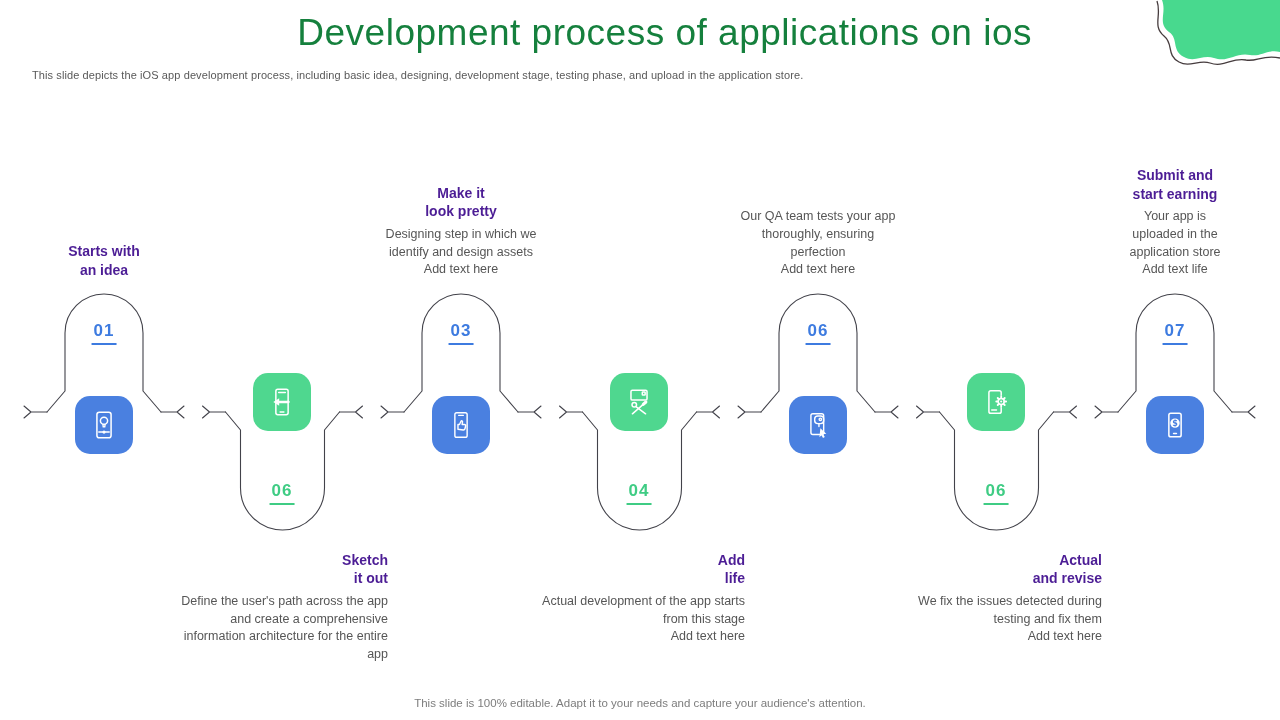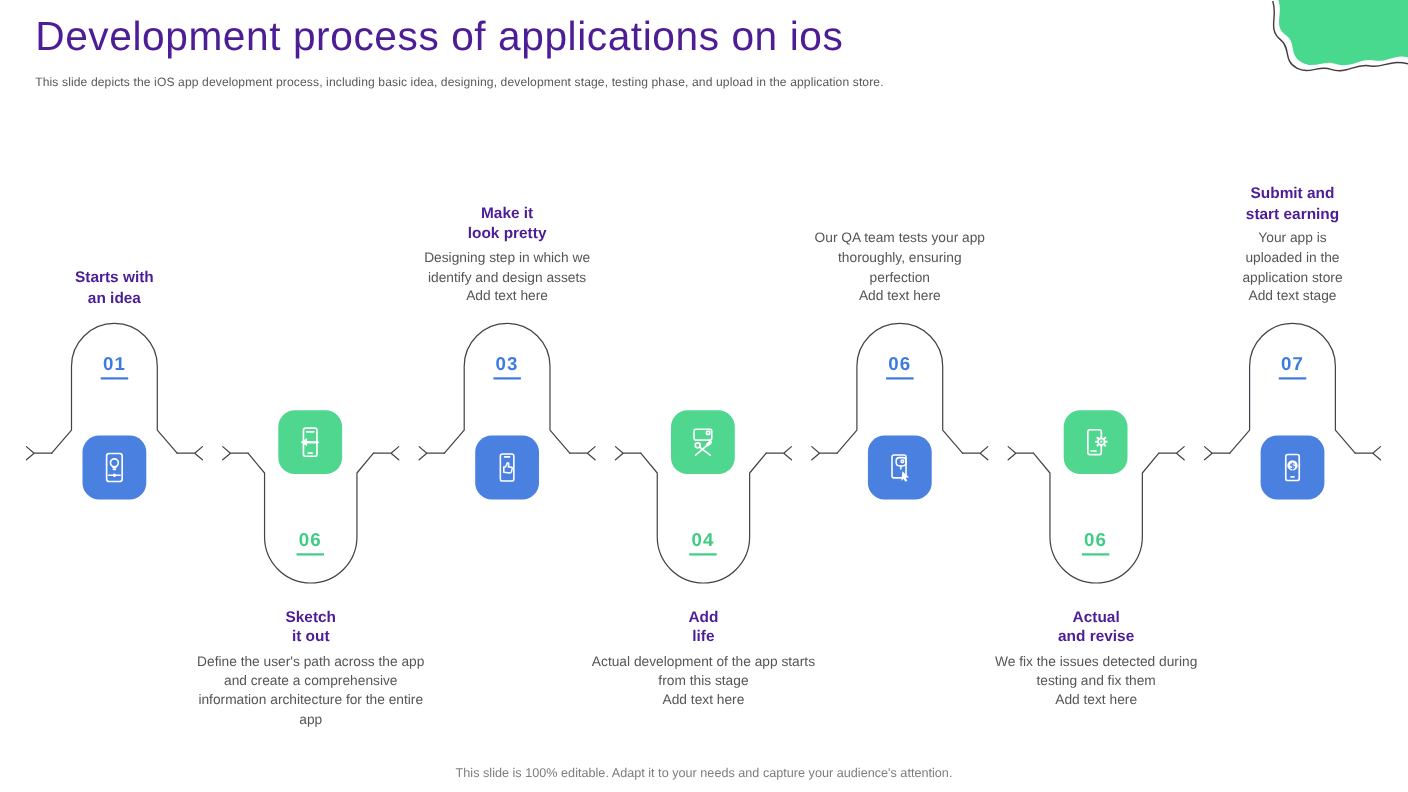--- a/index.html
+++ b/index.html
@@ -3,34 +3,34 @@
 <meta charset="utf-8">
 <style>
   html,body{margin:0;padding:0;background:#fff;}
   #slide{
     position:relative;width:1280px;height:720px;background:#ffffff;overflow:hidden;
     font-family:"Liberation Sans", sans-serif;
   }
   
   .slide-title{
     position:absolute;left:32px;top:12px;width:1000px;
-    font-size:37px;font-weight:300;letter-spacing:0.5px;color:#4c1d95;line-height:1.15;
+    font-size:37px;font-weight:300;letter-spacing:0.5px;color:#15803d;line-height:1.15;text-align:right;
   }
   .slide-subtitle{
     position:absolute;left:32px;top:69px;width:980px;
     font-size:11px;color:#595959;letter-spacing:0.1px;
   }
   
   .blob-svg{position:absolute;right:0;top:0;}
   
   .diagram-svg{position:absolute;left:0;top:0;z-index:1;pointer-events:none;}
   
   .step-text{position:absolute;text-align:center;z-index:2;}
   .step-text.top{bottom:441px;}
-  .step-text.bottom{top:551px;}
+  .step-text.bottom{top:551px;text-align:right;}
   .step-title{
     margin:0;font-size:14px;font-weight:bold;color:#4c1d95;line-height:1.32;
     white-space:pre-line;
   }
   .step-desc{
     margin:5px 0 0 0;font-size:12.5px;color:#565656;line-height:1.42;white-space:pre-line;
   }
   
   .num{
     position:absolute;z-index:2;display:inline-block;transform:translateX(-50%);
@@ -203,21 +203,21 @@
       </g>
     </svg>
   </div>
 
   <div class="step-text top" style="left:1095px;width:160px;">
     <h3 class="step-title">Submit and
 start earning</h3>
     <p class="step-desc">Your app is
 uploaded in the
 application store
-Add text stage</p>
+Add text life</p>
   </div>
   <span class="num blue" style="left:1175px;top:321px;">07</span>
   <div class="icon-box blue" style="left:1146px;top:396px;">
     <svg width="34" height="34" viewBox="0 0 36 36">
       <g fill="none" stroke="#fff" stroke-width="1.6" stroke-linecap="round">
         <rect x="11.5" y="5.5" width="13" height="25" rx="2"></rect>
         <circle cx="18" cy="16" r="5" fill="#fff" stroke="none"></circle>
         <text x="18" y="19" font-size="8.5" fill="#4a80e0" text-anchor="middle" font-weight="bold" stroke="none" font-family="DejaVu Sans, sans-serif">$</text>
         <path d="M16.5,27 h3"></path>
       </g>

